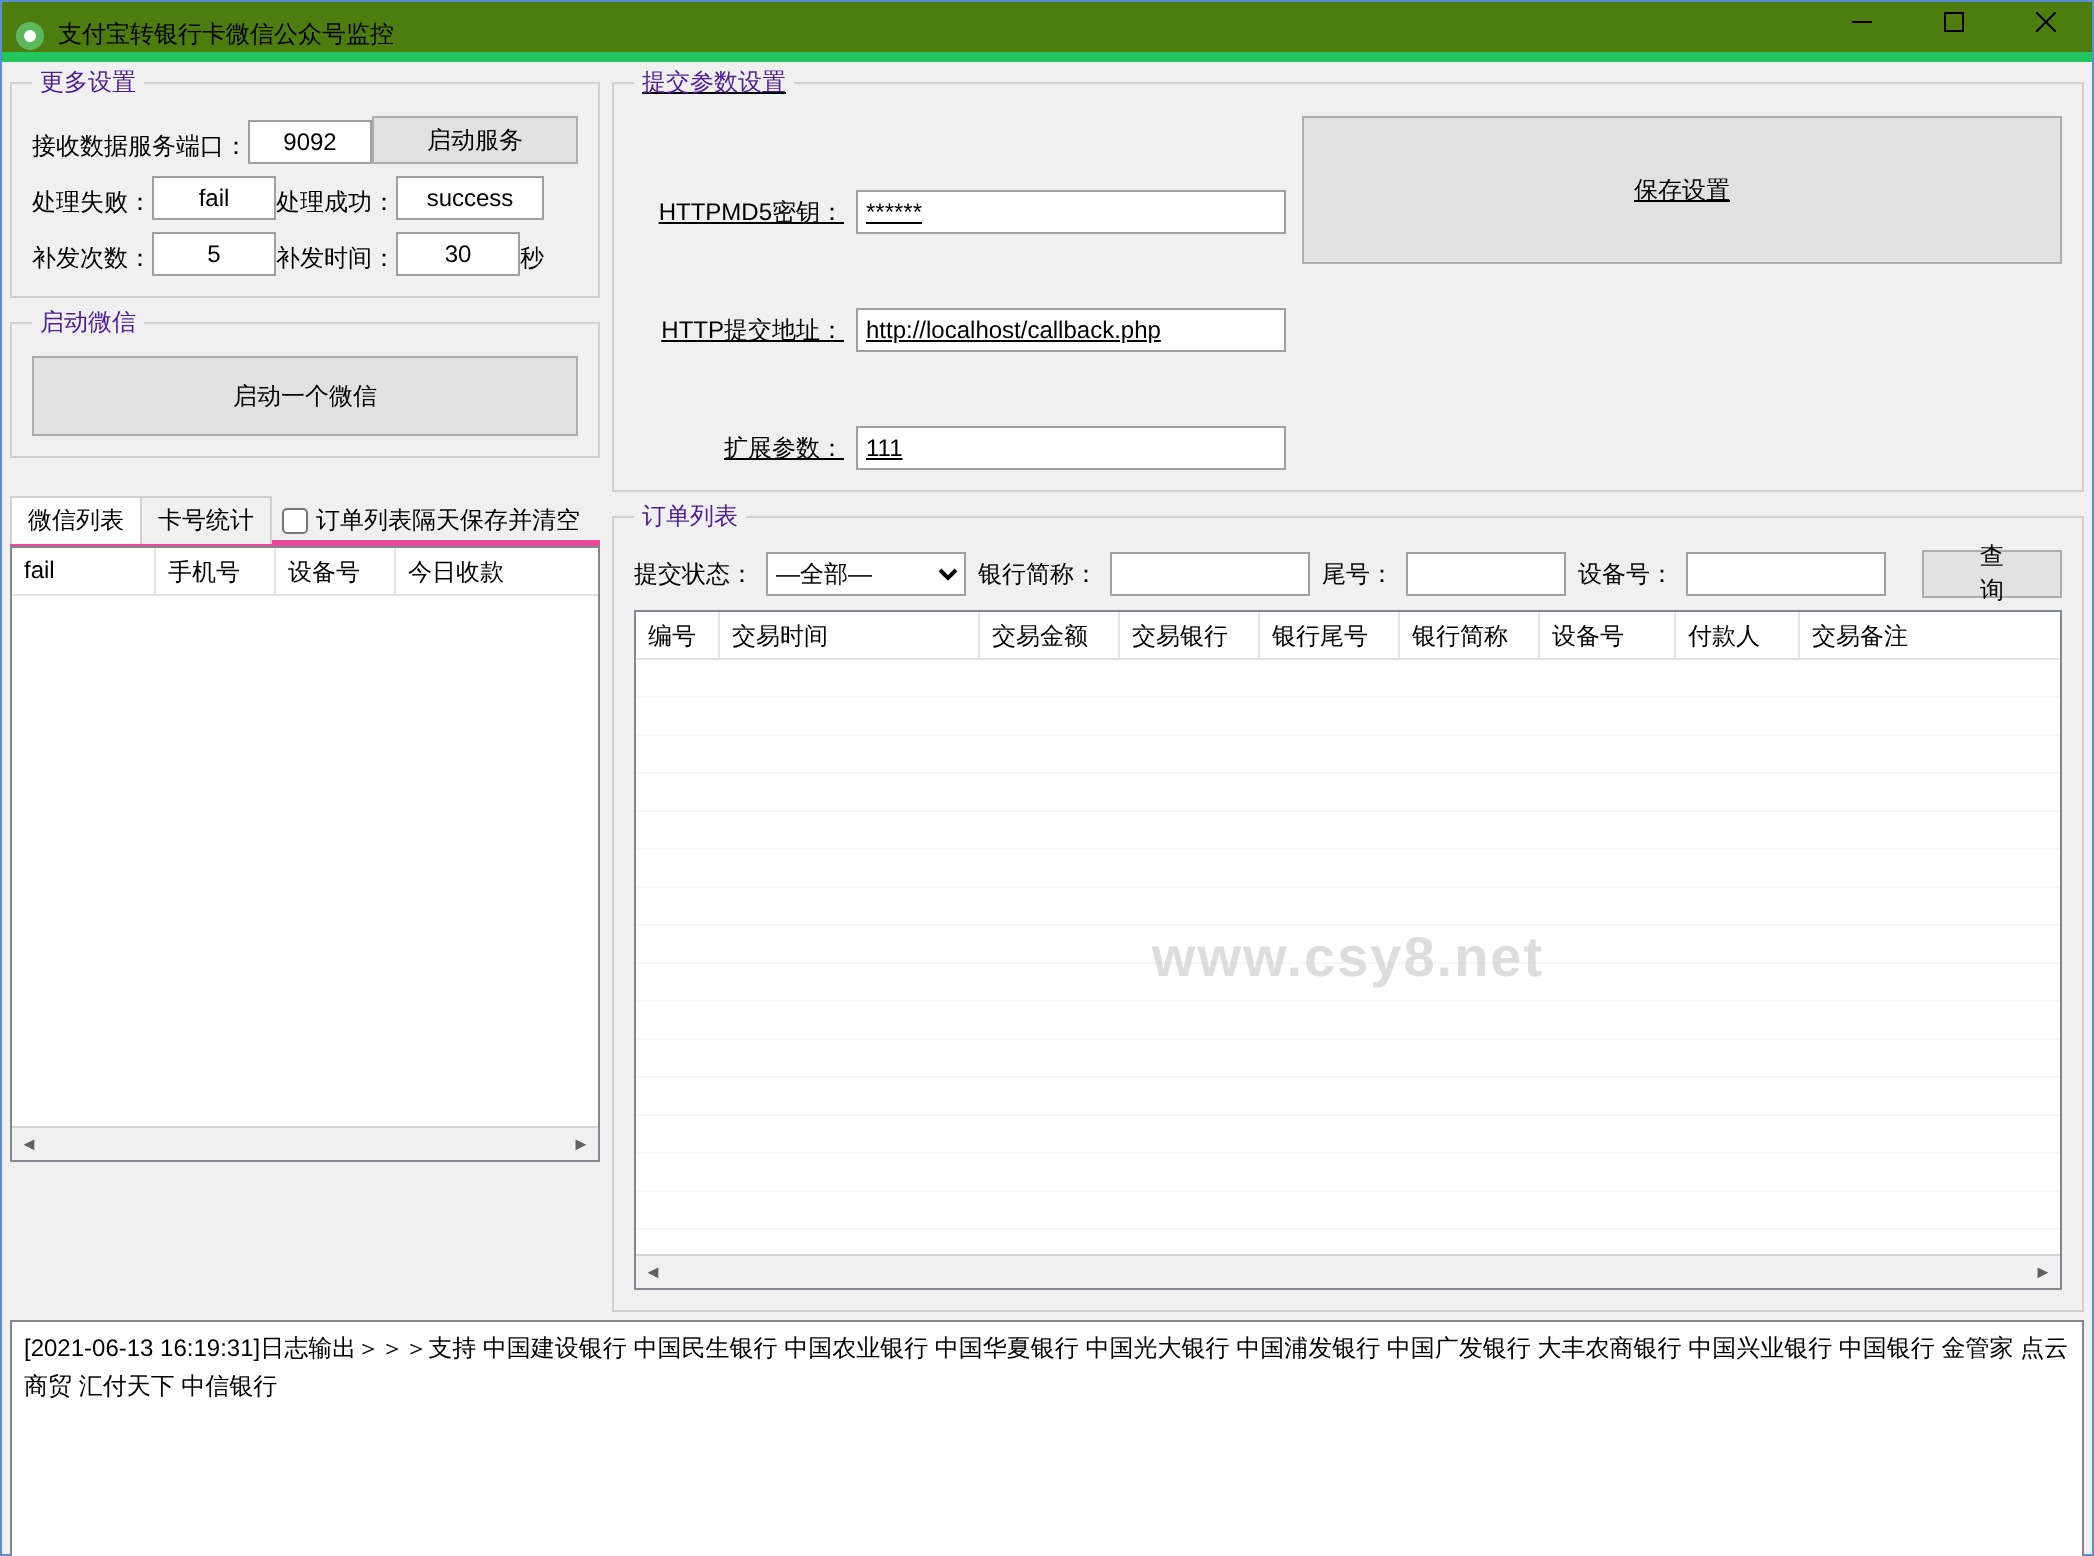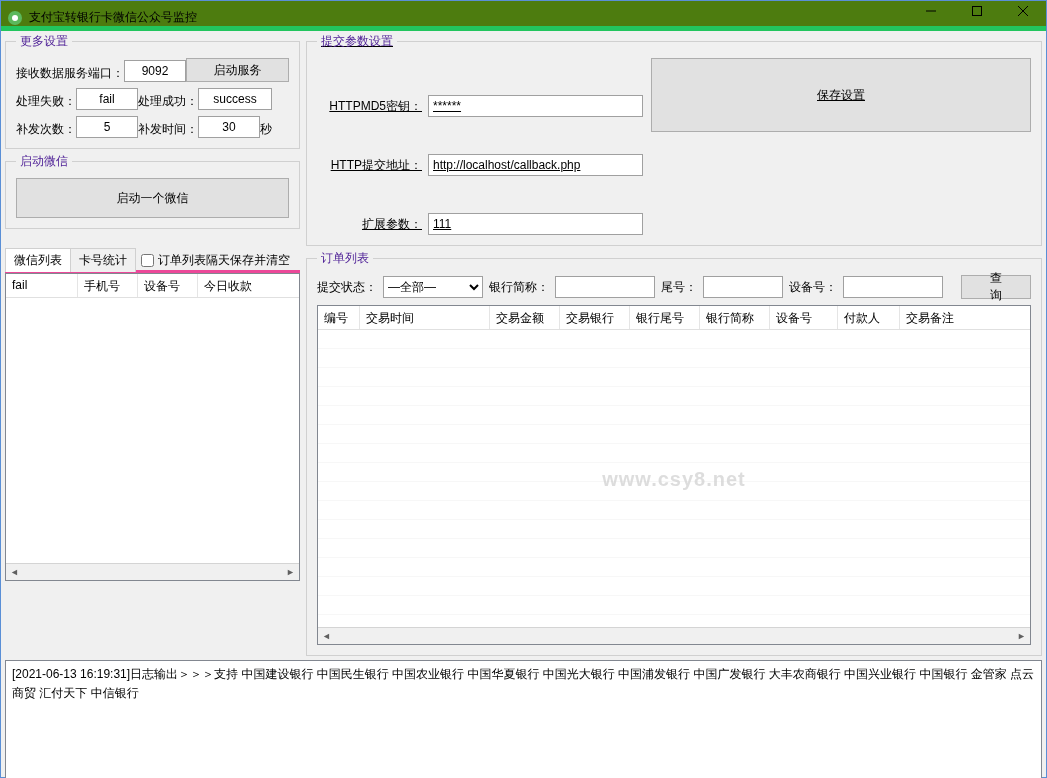--- a/index.html
+++ b/index.html
@@ -38,21 +38,21 @@
     .wechat-table { height: 308px; display: flex; flex-direction: column; margin-top: -1px; }
     .wechat-body { flex: 1; overflow: auto; }
     .scroll-row { height: 17px; background: #f0f0f0; border-top: 1px solid #d4d4d4; display: flex; }
     .scroll-arrow { width: 17px; display: flex; align-items: center; justify-content: center; color: #606060; font-size: 9px; }
     .scroll-track { flex: 1; }
     .order-list-fieldset { flex: 1; display: flex; flex-direction: column; }
     .filter-row { display: flex; align-items: center; gap: 6px; margin-bottom: 6px; flex-wrap: nowrap; }
     select { height: 22px; border: 1px solid #a0a0a0; background: #fff; }
     .order-table { flex: 1; display: flex; flex-direction: column; border: 1px solid #828790; background: #fff; min-height: 340px; }
     .order-body { flex: 1; position: relative; overflow: hidden; background: #fff; background-image: repeating-linear-gradient(to bottom, #fff 0, #fff 18px, #f7f7f7 18px, #f7f7f7 19px); }
-    .watermark { position: absolute; top: 50%; left: 50%; transform: translate(-50%, -50%); font-size: 20px; color: #d0d0d0; font-weight: bold; opacity: 0.7; letter-spacing: 1px; }
+    .watermark { position: absolute; top: 50%; left: 50%; transform: translate(-50%, -50%); font-size: 28px; color: #d0d0d0; font-weight: bold; opacity: 0.7; letter-spacing: 1px; }
     .log-area { height: 180px; border: 1px solid #828790; background: #fff; padding: 4px 6px; overflow: auto; line-height: 1.6; }
     .main-flex { flex: 1; display: flex; gap: 6px; min-height: 0; }
     .main-left { width: 295px; display: flex; flex-direction: column; }
     .main-right { flex: 1; display: flex; flex-direction: column; }
   </style>
 </head>
 <body>
 
 <div class="window">
   <div class="titlebar">

